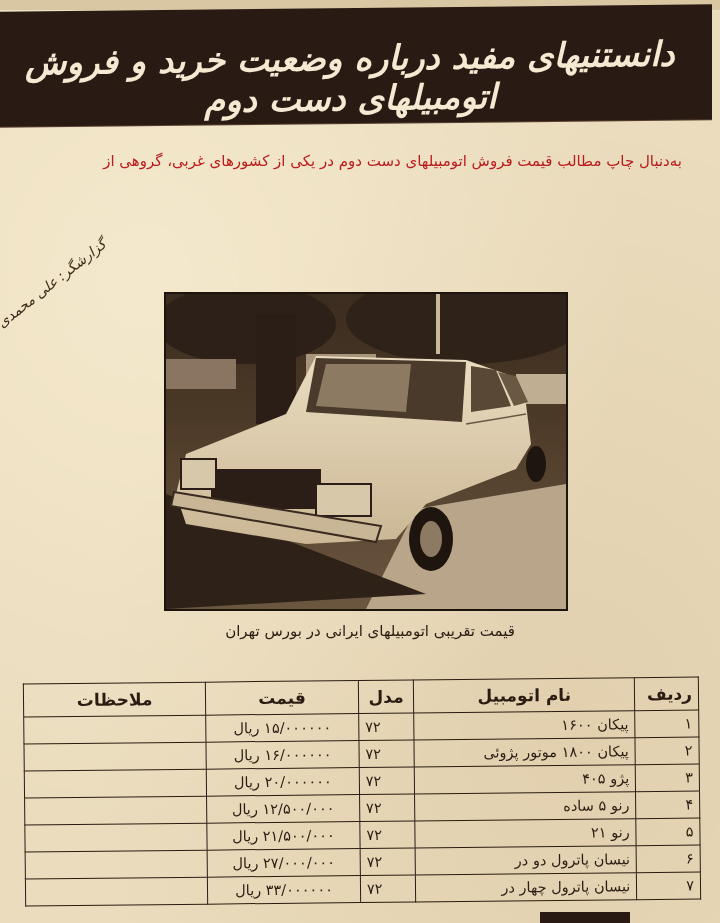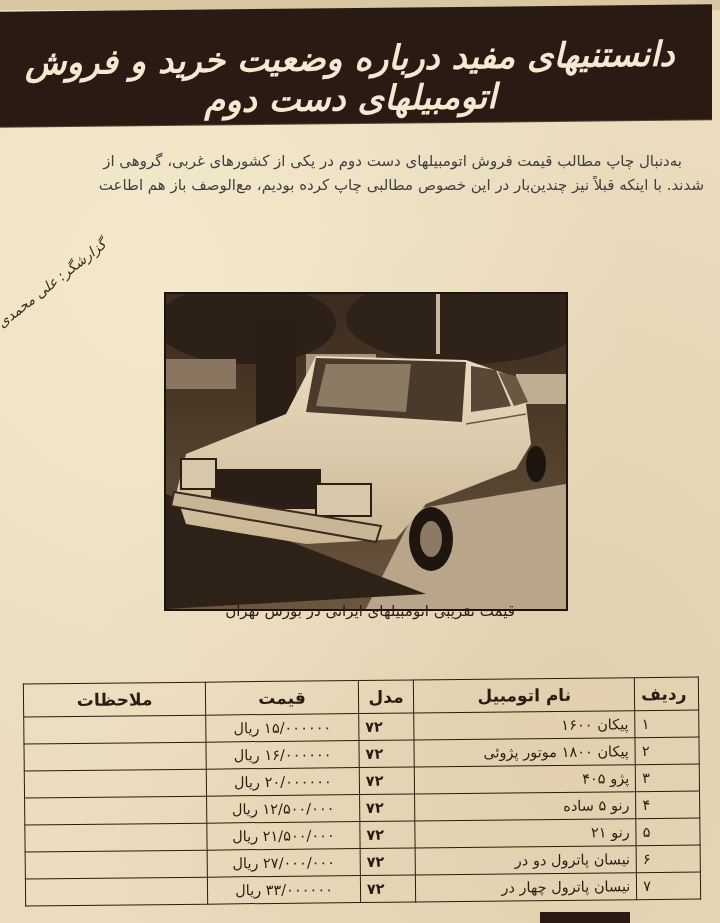--- a/index.html
+++ b/index.html
@@ -28,74 +28,73 @@
       direction: rtl; text-align: center;
       font-family: "DejaVu Sans", sans-serif; font-weight: bold;
       font-size: 34px; color: #f4ead2; letter-spacing: 0px;
       font-style: italic;
       transform: rotate(-0.8deg);
     }
     .intro {
       position: absolute; left: 14px; top: 150px; width: 690px;
       direction: rtl; text-align: justify;
       font-family: "DejaVu Sans", sans-serif; font-size: 15px; line-height: 23.5px;
-      color: #404040;
+      color: #b91c1c;
     }
     .intro span { display: block; }
     .intro .l0 { padding-right: 22px; }
     .byline {
       position: absolute; left: -6px; top: 318px;
       direction: rtl; font-size: 14px; color: #3a2a1a;
       transform: rotate(-38deg); transform-origin: left top;
       font-style: italic; white-space: nowrap;
     }
     .photo {
       position: absolute; left: 164px; top: 292px; width: 400px; height: 315px;
       background: #3a2a1e; overflow: hidden;
       border: 2px solid #1e140e;
     }
     .photo svg { display: block; }
     .caption {
-      position: absolute; left: 160px; top: 602px; width: 420px;
+      position: absolute; left: 160px; top: 622px; width: 420px;
       direction: rtl; text-align: center;
       font-size: 15px; color: #2a1c12;
     }
     table.prices {
       position: absolute; left: 24px; top: 680px; width: 676px;
       border-collapse: collapse; direction: rtl;
       transform: rotate(-0.6deg); transform-origin: center;
       font-size: 14.5px;
     }
     table.prices th, table.prices td {
       border: 1.4px solid #2a1c12; padding: 0 6px; height: 26px;
       white-space: nowrap;
     }
     table.prices th { font-weight: bold; font-size: 17px; height: 32px; }
-    .c-idx { width: 52px; text-align: left; }
+    .c-idx { width: 52px; text-align: right; }
     .c-name { width: 222px; text-align: right; }
-    .c-model { width: 44px; text-align: left; font-weight: bold; }
+    .c-model { width: 44px; text-align: left; }
     .c-price { width: 148px; text-align: center; }
     .c-notes { width: 190px; }
     th.c-model, th.c-price, th.c-notes, th.c-name { text-align: center; }
     .bottom-mark {
       position: absolute; left: 540px; top: 912px; width: 90px; height: 11px;
       background: #2a1a14;
     }
   </style>
 </head>
 <body>
 
 <div class="top-strip"></div>
 
 <div class="title-band"></div>
 <div class="title-text">دانستنیهای مفید درباره وضعیت خرید و فروش اتومبیلهای دست دوم</div>
 
 <div class="intro">
   <span class="l0">به‌دنبال چاپ مطالب قیمت فروش اتومبیلهای دست دوم در یکی از کشورهای غربی، گروهی از</span>
-  <span>شدند. با اینکه قبلاً نیز چندین‌بار در این خصوص مطالبی چاپ کرده بودیم، مع‌الوصف باز هم اطاعت</span>
 </div>
 
 <div class="byline">گزارشگر: علی محمدی</div>
 
 <div class="photo">
   <svg width="400" height="315" viewBox="0 0 400 315">
     <defs>
       <linearGradient id="bg" x1="0" y1="0" x2="0" y2="1">
         <stop offset="0" stop-color="#3b2c20"></stop>
         <stop offset="0.35" stop-color="#4a3826"></stop>

